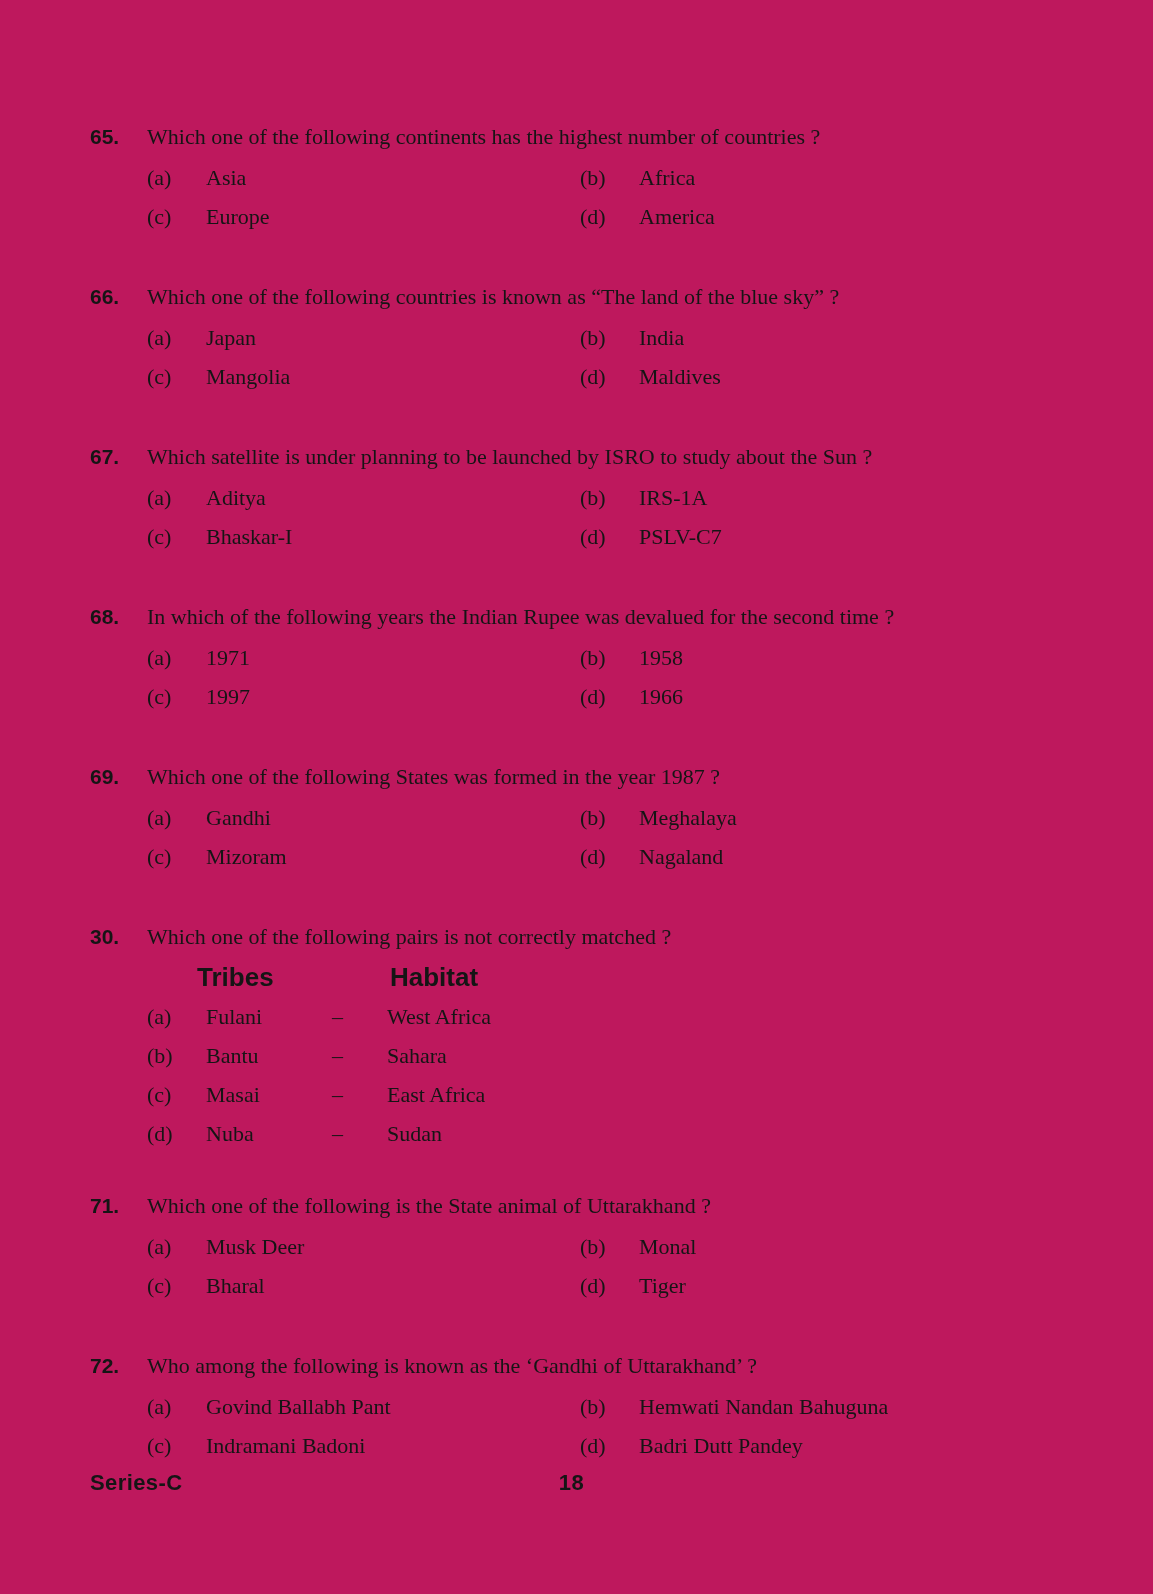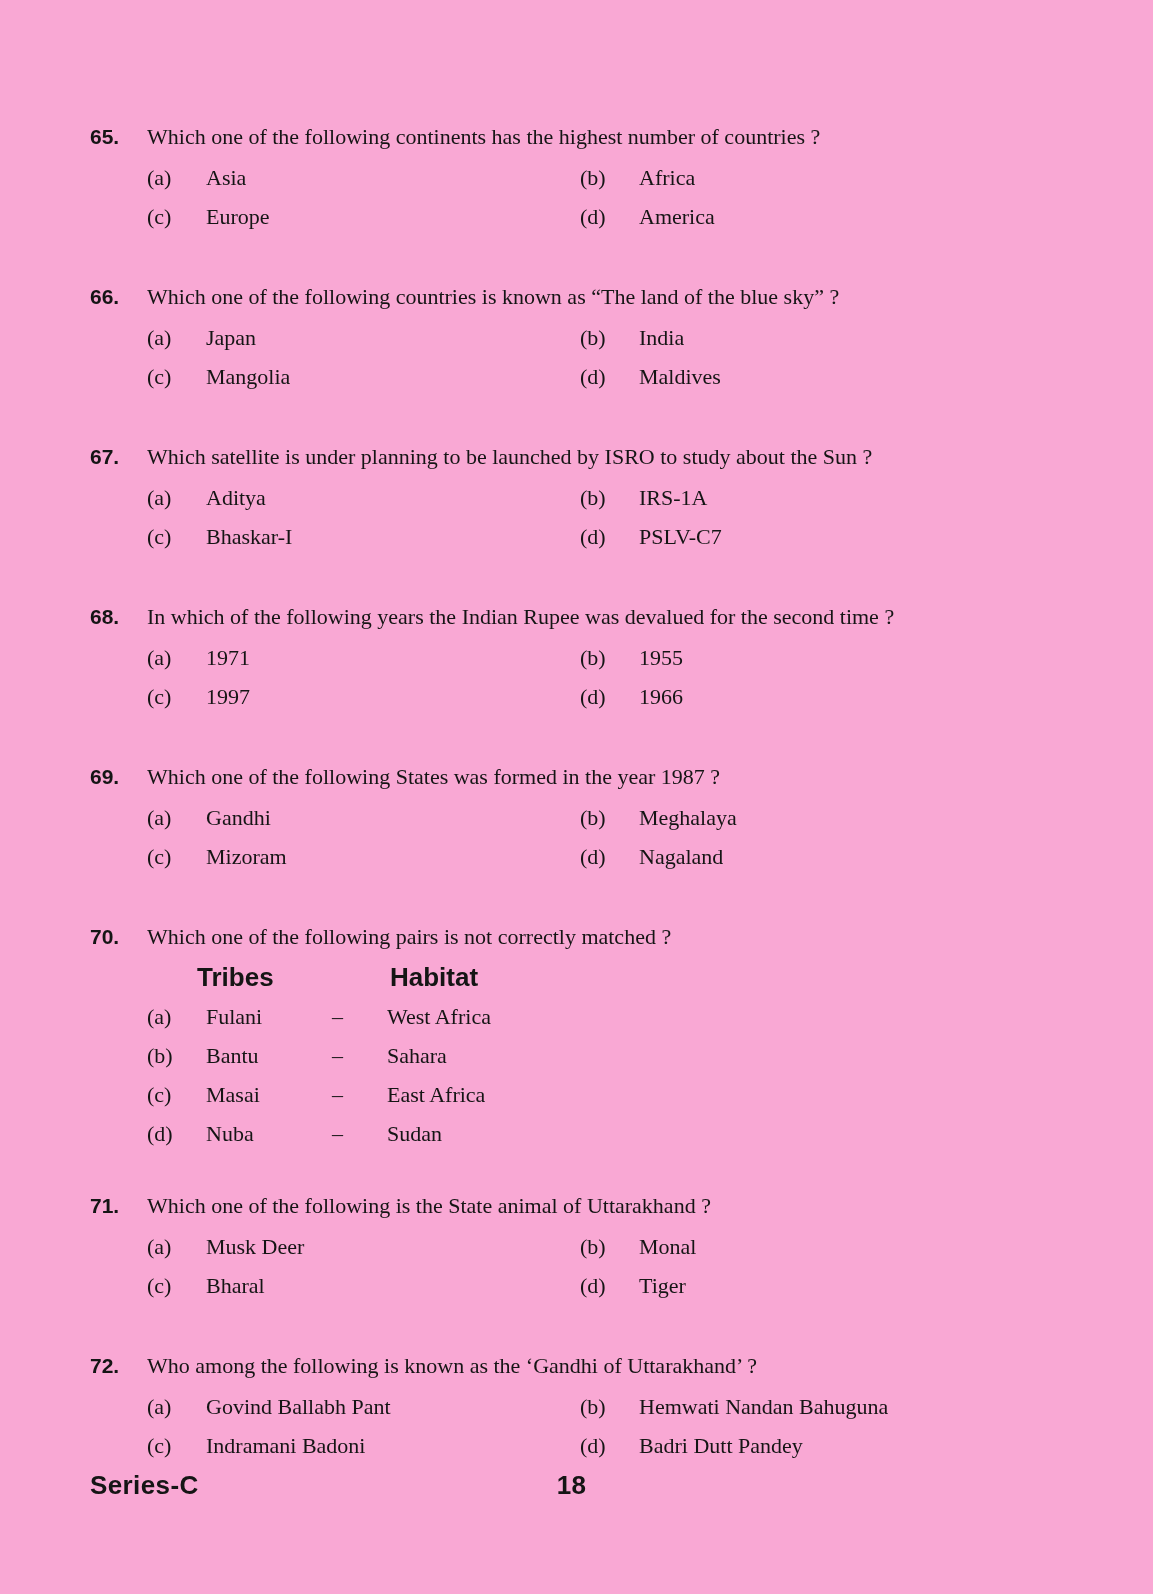--- a/index.html
+++ b/index.html
@@ -5,21 +5,21 @@
   html, body {
     margin: 0;
     padding: 0;
     background: #ffffff;
   }
   .page {
     position: relative;
     width: 1153px;
     height: 1594px;
     box-sizing: border-box;
-    background: #f9a8d4;
+    background: #be185d;
     color: #151515;
     font-family: "Liberation Serif", serif;
     padding: 122px 60px 0 90px;
     overflow: hidden;
   }
   .question {
     margin-bottom: 46px;
   }
   .question.q-match {
     margin-bottom: 38px;
@@ -80,21 +80,21 @@
   .footer {
     position: absolute;
     left: 90px;
     right: 100px;
     top: 1470px;
     display: grid;
     grid-template-columns: 1fr auto 1fr;
     align-items: baseline;
     font-family: "Liberation Sans", sans-serif;
     font-weight: 700;
-    font-size: 26px;
+    font-size: 22px;
     letter-spacing: 0.4px;
   }
   .footer .f-center { text-align: right; }
   .footer .f-right  { text-align: right; }
 </style>
 </head>
 <body>
 
 <div class="page">
 
@@ -178,21 +178,21 @@
       <span class="q-num">68.</span>
       <span class="q-text">In which of the following years the Indian Rupee was devalued for the second time ?</span>
     </div>
     <div class="options">
       <div class="option">
         <span class="opt-label">(a)</span>
         <span class="opt-text">1971</span>
       </div>
       <div class="option">
         <span class="opt-label">(b)</span>
-        <span class="opt-text">1955</span>
+        <span class="opt-text">1958</span>
       </div>
       <div class="option">
         <span class="opt-label">(c)</span>
         <span class="opt-text">1997</span>
       </div>
       <div class="option">
         <span class="opt-label">(d)</span>
         <span class="opt-text">1966</span>
       </div>
     </div>
@@ -218,21 +218,21 @@
       </div>
       <div class="option">
         <span class="opt-label">(d)</span>
         <span class="opt-text">Nagaland</span>
       </div>
     </div>
   </section>
 
   <section class="question q-match">
     <div class="q-head">
-      <span class="q-num">70.</span>
+      <span class="q-num">30.</span>
       <span class="q-text">Which one of the following pairs is not correctly matched ?</span>
     </div>
     <div class="match-headers">
       <span class="h-left">Tribes</span>
       <span class="h-right">Habitat</span>
     </div>
     <div class="match-row">
       <span class="m-label">(a)</span>
       <span class="m-left">Fulani</span>
       <span class="m-sep">–</span>

